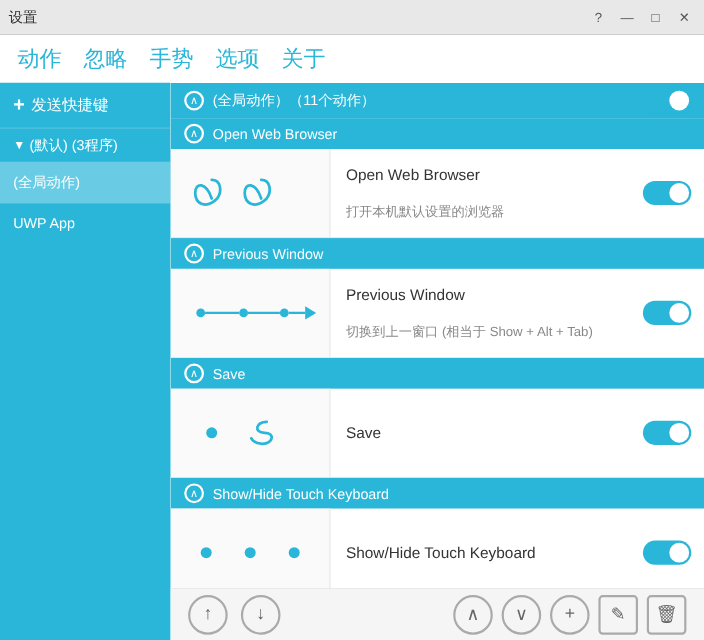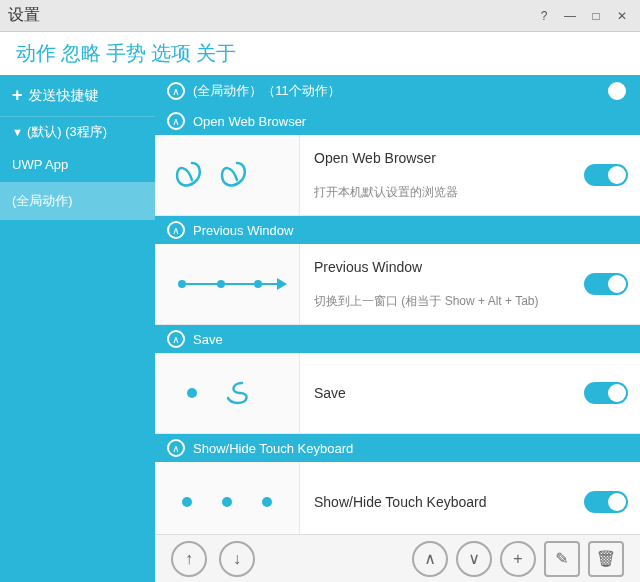--- a/index.html
+++ b/index.html
@@ -24,21 +24,21 @@
       background: #e8e8e8;
       height: 32px;
       display: flex;
       align-items: center;
       justify-content: space-between;
       padding: 0 8px;
       border-bottom: 1px solid #ccc;
     }
 
     .title-bar-text {
-      font-size: 16px;
+      font-size: 13px;
       color: #333;
       text-align: right;
     }
 
     .title-bar-controls {
       display: flex;
       gap: 6px;
     }
 
     .title-bar-btn {
@@ -51,21 +51,21 @@
       color: #555;
       cursor: pointer;
       background: transparent;
       border: none;
     }
 
     .nav-bar {
       background: #fff;
       padding: 8px 16px;
       display: flex;
-      gap: 5px;
+      gap: 20px;
     }
 
     .nav-item {
       font-size: 20px;
       color: #29b6d8;
       cursor: pointer;
       font-weight: 500;
     }
 
     .main-content {
@@ -314,25 +314,25 @@
 
     <div class="sidebar">
       <div class="add-program-btn">
         <span class="add-icon">+</span>
         <span>发送快捷键</span>
       </div>
       <div class="sidebar-section">
         <span class="collapse-icon">▼</span>
         <span>(默认) (3程序)</span>
       </div>
+      <div class="sidebar-item active">
+        <span>(全局动作)</span>
+      </div>
       <div class="sidebar-item">
         <span>UWP App</span>
-      </div>
-      <div class="sidebar-item active">
-        <span>(全局动作)</span>
       </div>
     </div>
 
     <div class="right-content">
       <div class="actions-list">
 
         <div class="section-header">
           <div class="chevron">∧</div>
           <span>(全局动作）（11个动作）</span>
           <div style="margin-left:auto;">

